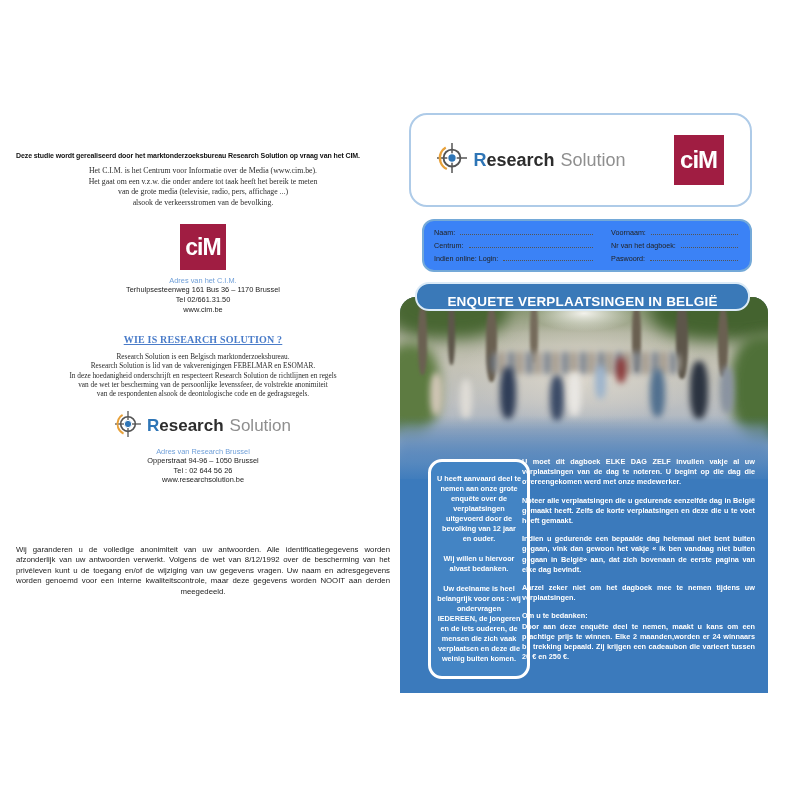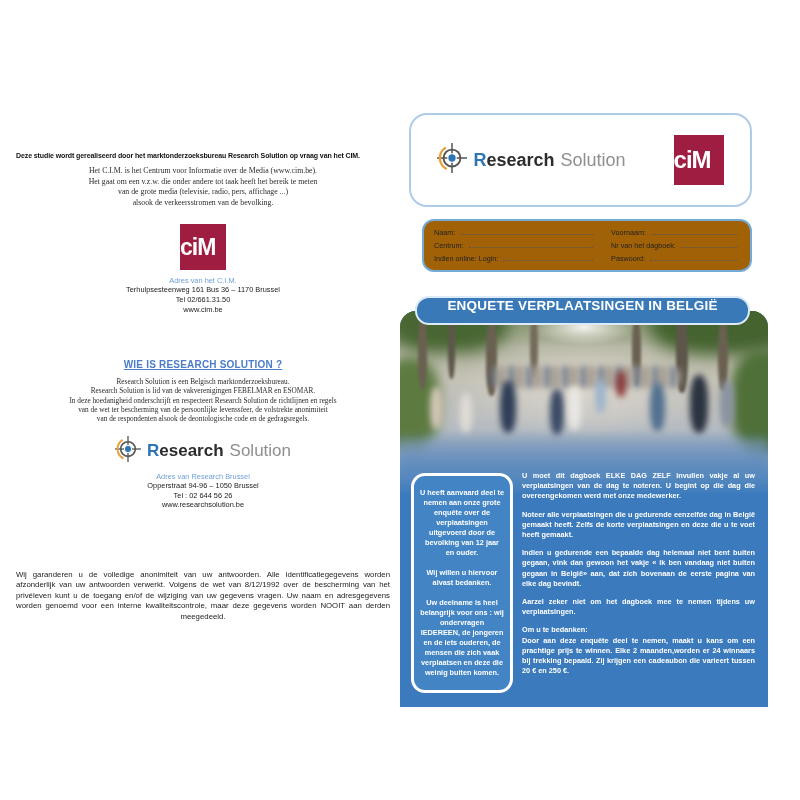--- a/index.html
+++ b/index.html
@@ -7,61 +7,61 @@
           font-family:"Liberation Sans",sans-serif;color:#1a1a1a;}
   .preline{white-space:pre-line;}
 
   
   .left-page{position:absolute;left:16px;top:152px;width:374px;}
   .intro-line{font-size:7px;font-weight:bold;letter-spacing:-0.1px;white-space:nowrap;color:#111;}
   .sec-heading{margin-top:33px;text-align:center;font-size:10px;font-weight:bold;
                color:#4a7cc9;text-decoration:underline;letter-spacing:0.2px;}
   .sec-body{margin-top:7px;text-align:center;font-size:7.8px;line-height:10.6px;color:#2b2b2b;font-family:Liberation Serif, serif;}
   .rs-body{font-size:7.3px;line-height:9.2px;}
-  .cim-logo{background:#a01d42;color:#fff;display:flex;align-items:center;justify-content:flex-start;
+  .cim-logo{background:#a01d42;color:#fff;display:flex;align-items:center;justify-content:center;
             font-weight:bold;letter-spacing:-1px;}
   .cim-logo-left{width:46px;height:46px;margin:16px auto 0;font-size:23px;}
   .addr-label{margin-top:6px;text-align:center;font-size:7.4px;color:#6f9fd8;}
   .addr-lines{text-align:center;font-size:7.4px;line-height:9.6px;color:#222;}
   .rs-logo{display:flex;align-items:center;justify-content:center;gap:6px;margin-top:13px;}
   .rs-logo .r-word{display:inline-block;font-weight:bold;font-size:17px;color:#2d2d2d;}
   .rs-logo .r-word::first-letter{color:#2e75b6;}
   .rs-logo .s-word{display:inline-block;font-size:17px;color:#8f8f8f;}
   .privacy{margin-top:60px;font-size:7.8px;line-height:10.4px;color:#222;
            text-align:justify;text-align-last:center;}
 
   
   .right-page{position:absolute;left:400px;top:113px;width:368px;}
   .header-card{margin-left:9px;width:339px;height:90px;border:2px solid #aecbe8;border-radius:18px;
                background:#fff;display:flex;align-items:center;justify-content:center;gap:48px;}
   .header-card .rs-logo{margin-top:0;}
   .header-card .r-word{font-size:18px;}
   .header-card .s-word{font-size:18px;}
   .cim-logo-header{width:50px;height:50px;font-size:24px;}
   .form-card{margin-left:22px;margin-top:12px;width:306px;border:2px solid #74a9d8;border-radius:12px;
-             background:#a16207;padding:6px 10px 7px;display:grid;grid-template-columns:1.25fr 1fr;
+             background:#3b82f6;padding:6px 10px 7px;display:grid;grid-template-columns:1.25fr 1fr;
              column-gap:16px;row-gap:3px;font-size:7.2px;color:#222;}
   .form-cell{display:flex;align-items:flex-end;}
   .form-cell .lbl{white-space:nowrap;}
   .dots{flex:1;border-bottom:1px dotted #555;margin:0 2px 2px 5px;height:7px;}
-  .banner{position:relative;z-index:3;margin-left:15px;margin-top:24px;width:331px;height:25px;
+  .banner{position:relative;z-index:3;margin-left:15px;margin-top:10px;width:331px;height:25px;
           background:#3a79b8;border:2px solid #dcebf7;border-radius:14px;color:#fff;
-          display:flex;align-items:flex-start;justify-content:center;
+          display:flex;align-items:flex-end;justify-content:center;
           font-size:13.5px;font-weight:bold;letter-spacing:0.2px;}
   .poster{position:relative;margin-top:-14px;width:368px;height:396px;background:#3b7abc;
           border-radius:16px 16px 0 0;overflow:hidden;}
   .photo{position:absolute;top:0;left:0;right:0;height:182px;
     background:
       radial-gradient(ellipse 20% 14% at 50% 9%, #f3f2ec 0%, rgba(243,242,236,0) 70%),
       radial-gradient(ellipse 55% 45% at 50% 42%, #dcd7cd 0%, rgba(220,215,205,0) 62%),
       linear-gradient(180deg,#6d7d58 0%,#8d9a77 8%,#b2b4a0 20%,#c4c2b6 38%,#bdbfc0 58%,#a4b2c4 78%,#87a2c4 100%);}
   .blob{position:absolute;border-radius:42%;}
   .photo-fade{position:absolute;top:118px;left:0;right:0;height:72px;z-index:2;
       background:linear-gradient(180deg,rgba(59,122,188,0) 0%,rgba(59,122,188,0.55) 55%,#3b7abc 95%);}
-  .intro-box{position:absolute;z-index:4;left:11px;top:162px;width:84px;background:#4384c4;
+  .intro-box{position:absolute;z-index:4;left:28px;top:162px;width:84px;background:#4384c4;
              border:3px solid #fff;border-radius:14px;padding:12px 6px;color:#fff;text-align:center;
              font-size:7.3px;font-weight:bold;line-height:10px;}
   .intro-box p{margin:0 0 10px;}
   .intro-box p:last-child{margin-bottom:0;}
   .instructions{position:absolute;z-index:4;left:122px;right:13px;top:160px;color:#fff;
                 font-size:7.3px;font-weight:bold;line-height:10.2px;text-align:justify;}
   .instructions p{margin:0 0 8px;}
   .thanks-head{margin-bottom:0 !important;}
 </style>
 </head>
@@ -78,21 +78,21 @@
 alsook de verkeersstromen van de bevolking.</div>
 
     <div class="cim-logo cim-logo-left">
       <span>ciM</span>
     </div>
     <div class="addr-label">Adres van het C.I.M.</div>
     <div class="addr-lines preline">Terhulpsesteenweg 161 Bus 36 – 1170 Brussel
 Tel 02/661.31.50
 www.cim.be</div>
 
-    <div class="sec-heading" style="margin-top:45px;">WIE IS RESEARCH SOLUTION ?</div>
+    <div class="sec-heading" style="margin-top:20px;font-family:Liberation Serif, serif;">WIE IS RESEARCH SOLUTION ?</div>
     <div class="sec-body rs-body preline">Research Solution is een Belgisch marktonderzoeksbureau.
 Research Solution is lid van de vakverenigingen FEBELMAR en ESOMAR.
 In deze hoedanigheid onderschrijft en respecteert Research Solution de richtlijnen en regels
 van de wet ter bescherming van de persoonlijke levenssfeer, de volstrekte anonimiteit
 van de respondenten alsook de deontologische code en de gedragsregels.</div>
 
     <div class="rs-logo">
       <span>
         <svg width="26" height="26" viewBox="0 0 32 32">
           <line x1="16" y1="0" x2="16" y2="32" stroke="#555" stroke-width="1.6"></line>

